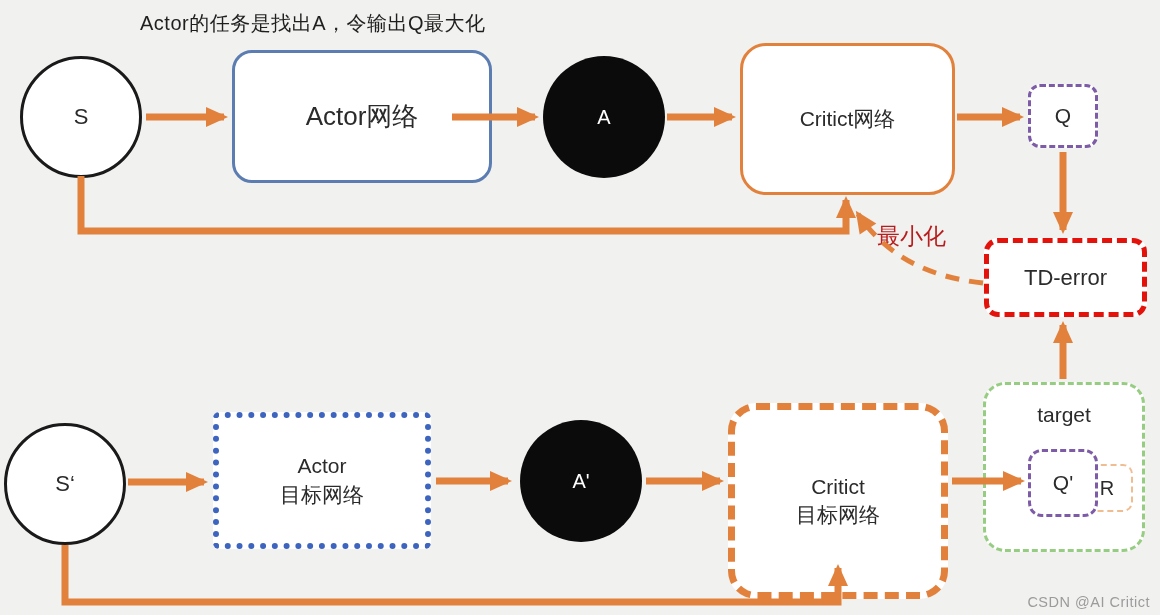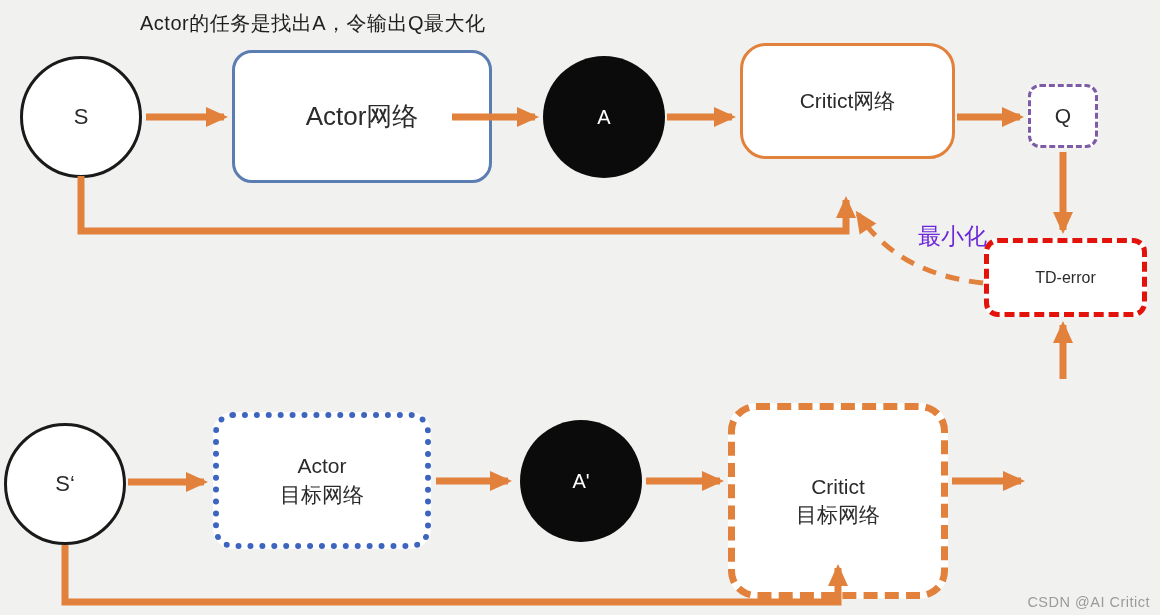--- a/index.html
+++ b/index.html
@@ -26,36 +26,36 @@
   }
   .circle{border-radius:50%;}
   .lbl{white-space:nowrap;}
   #title{
     position:absolute;left:140px;top:10px;
     font-size:20px;color:#1f1f1f;letter-spacing:.5px;
     z-index:3;white-space:nowrap;
   }
   #minimize{
     position:absolute;left:877px;top:221px;
-    font-size:23px;color:#6d28d9;z-index:4;white-space:nowrap;margin-left:41px;
+    font-size:23px;color:#b91c1c;z-index:4;white-space:nowrap;
   }
   #watermark{
     position:absolute;right:10px;bottom:5px;
     font-size:14.5px;color:#9b9b9b;letter-spacing:.5px;
     z-index:6;white-space:nowrap;
   }
   
   #s-circle      {left:20px;  top:56px;  width:122px;height:122px;border:3px solid #1a1a1a;font-size:22px;}
   #actor-box     {left:232px; top:50px;  width:260px;height:133px;border:3px solid var(--c-blue_solid,#5B7DB1);border-radius:20px;font-size:26px;}
   #a-circle      {left:543px; top:56px;  width:122px;height:122px;background:#0b0b0b;color:#fff;font-size:20px;}
-  #critic-box    {left:740px; top:43px;  width:215px;height:116px;border:3px solid var(--c-orange,#E2813C);border-radius:26px;font-size:21px;}
+  #critic-box    {left:740px; top:43px;  width:215px;height:152px;border:3px solid var(--c-orange,#E2813C);border-radius:26px;font-size:21px;}
   #q-box         {left:1028px;top:84px;  width:70px; height:64px; border:3px dashed var(--c-purple,#7D5BA6);border-radius:12px;font-size:21px;}
-  #td-box        {left:984px; top:238px; width:163px;height:79px; border:5px dashed var(--c-red,#E3120B);border-radius:14px;font-size:16px;}
+  #td-box        {left:984px; top:238px; width:163px;height:79px; border:5px dashed var(--c-red,#E3120B);border-radius:14px;font-size:22px;}
   #s2-circle     {left:4px;   top:423px; width:122px;height:122px;border:3px solid #1a1a1a;font-size:22px;}
-  #actor-t-box   {left:213px; top:412px; width:218px;height:137px;border:6px dotted var(--c-blue_dotted,#3D64BE);border-radius:20px;font-size:21px;}
+  #actor-t-box   {left:213px; top:412px; width:218px;height:137px;border:6px dotted var(--c-blue_dotted,#3D64BE);border-radius:6px;font-size:21px;}
   #a2-circle     {left:520px; top:420px; width:122px;height:122px;background:#0b0b0b;color:#fff;font-size:20px;}
   #critic-t-box  {left:728px; top:403px; width:220px;height:196px;border:7px dashed var(--c-orange,#E2813C);border-radius:28px;font-size:21px;}
   #target-group  {left:983px; top:382px; width:162px;height:170px;border:3px dashed var(--c-green,#97CD83);border-radius:22px;justify-content:flex-start;padding-top:16px;font-size:21px;}
   #r-box         {left:95px;  top:79px;  width:52px; height:48px; border:2px dashed var(--c-light_orange,#F0BD90);border-radius:10px;font-size:20px;z-index:1;}
   #q2-box        {left:42px;  top:64px;  width:70px; height:68px; border:3px dashed var(--c-purple,#7D5BA6);border-radius:14px;font-size:21px;z-index:2;}
   #connector-layer{position:absolute;left:0;top:0;z-index:5;pointer-events:none;}
   .wire{stroke:var(--c-orange,#E2813C);stroke-width:7;fill:none;}
   .wire-dashed{stroke:var(--c-orange,#E2813C);stroke-width:5;fill:none;stroke-dasharray:14 10;}
 </style>
 </head>
@@ -93,20 +93,29 @@
     <span class="lbl">Actor</span>
     <span class="lbl">目标网络</span>
   </div>
   <div class="node circle" id="a2-circle">
     <span class="lbl">A'</span>
   </div>
   <div class="node" id="critic-t-box">
     <span class="lbl">Critict</span>
     <span class="lbl">目标网络</span>
   </div>
+  <div class="node" id="target-group">
+    <span class="lbl">target</span>
+    <div class="node" id="r-box">
+      <span class="lbl">R</span>
+    </div>
+    <div class="node" id="q2-box">
+      <span class="lbl">Q'</span>
+    </div>
+  </div>
 
   <svg id="connector-layer" width="1160" height="615" viewBox="0 0 1160 615" xmlns="http://www.w3.org/2000/svg">
     <defs>
       <marker id="arrow" markerUnits="userSpaceOnUse" markerWidth="26" markerHeight="24" refX="20" refY="12" orient="auto">
         <path d="M2,2 L24,12 L2,22 Z" style="fill:var(--c-orange,#E2813C)"></path>
       </marker>
     </defs>
     <line class="wire" x1="146" y1="117" x2="224" y2="117" marker-end="url(#arrow)"></line>
     <line class="wire" x1="452" y1="117" x2="535" y2="117" marker-end="url(#arrow)"></line>
     <line class="wire" x1="667" y1="117" x2="732" y2="117" marker-end="url(#arrow)"></line>

